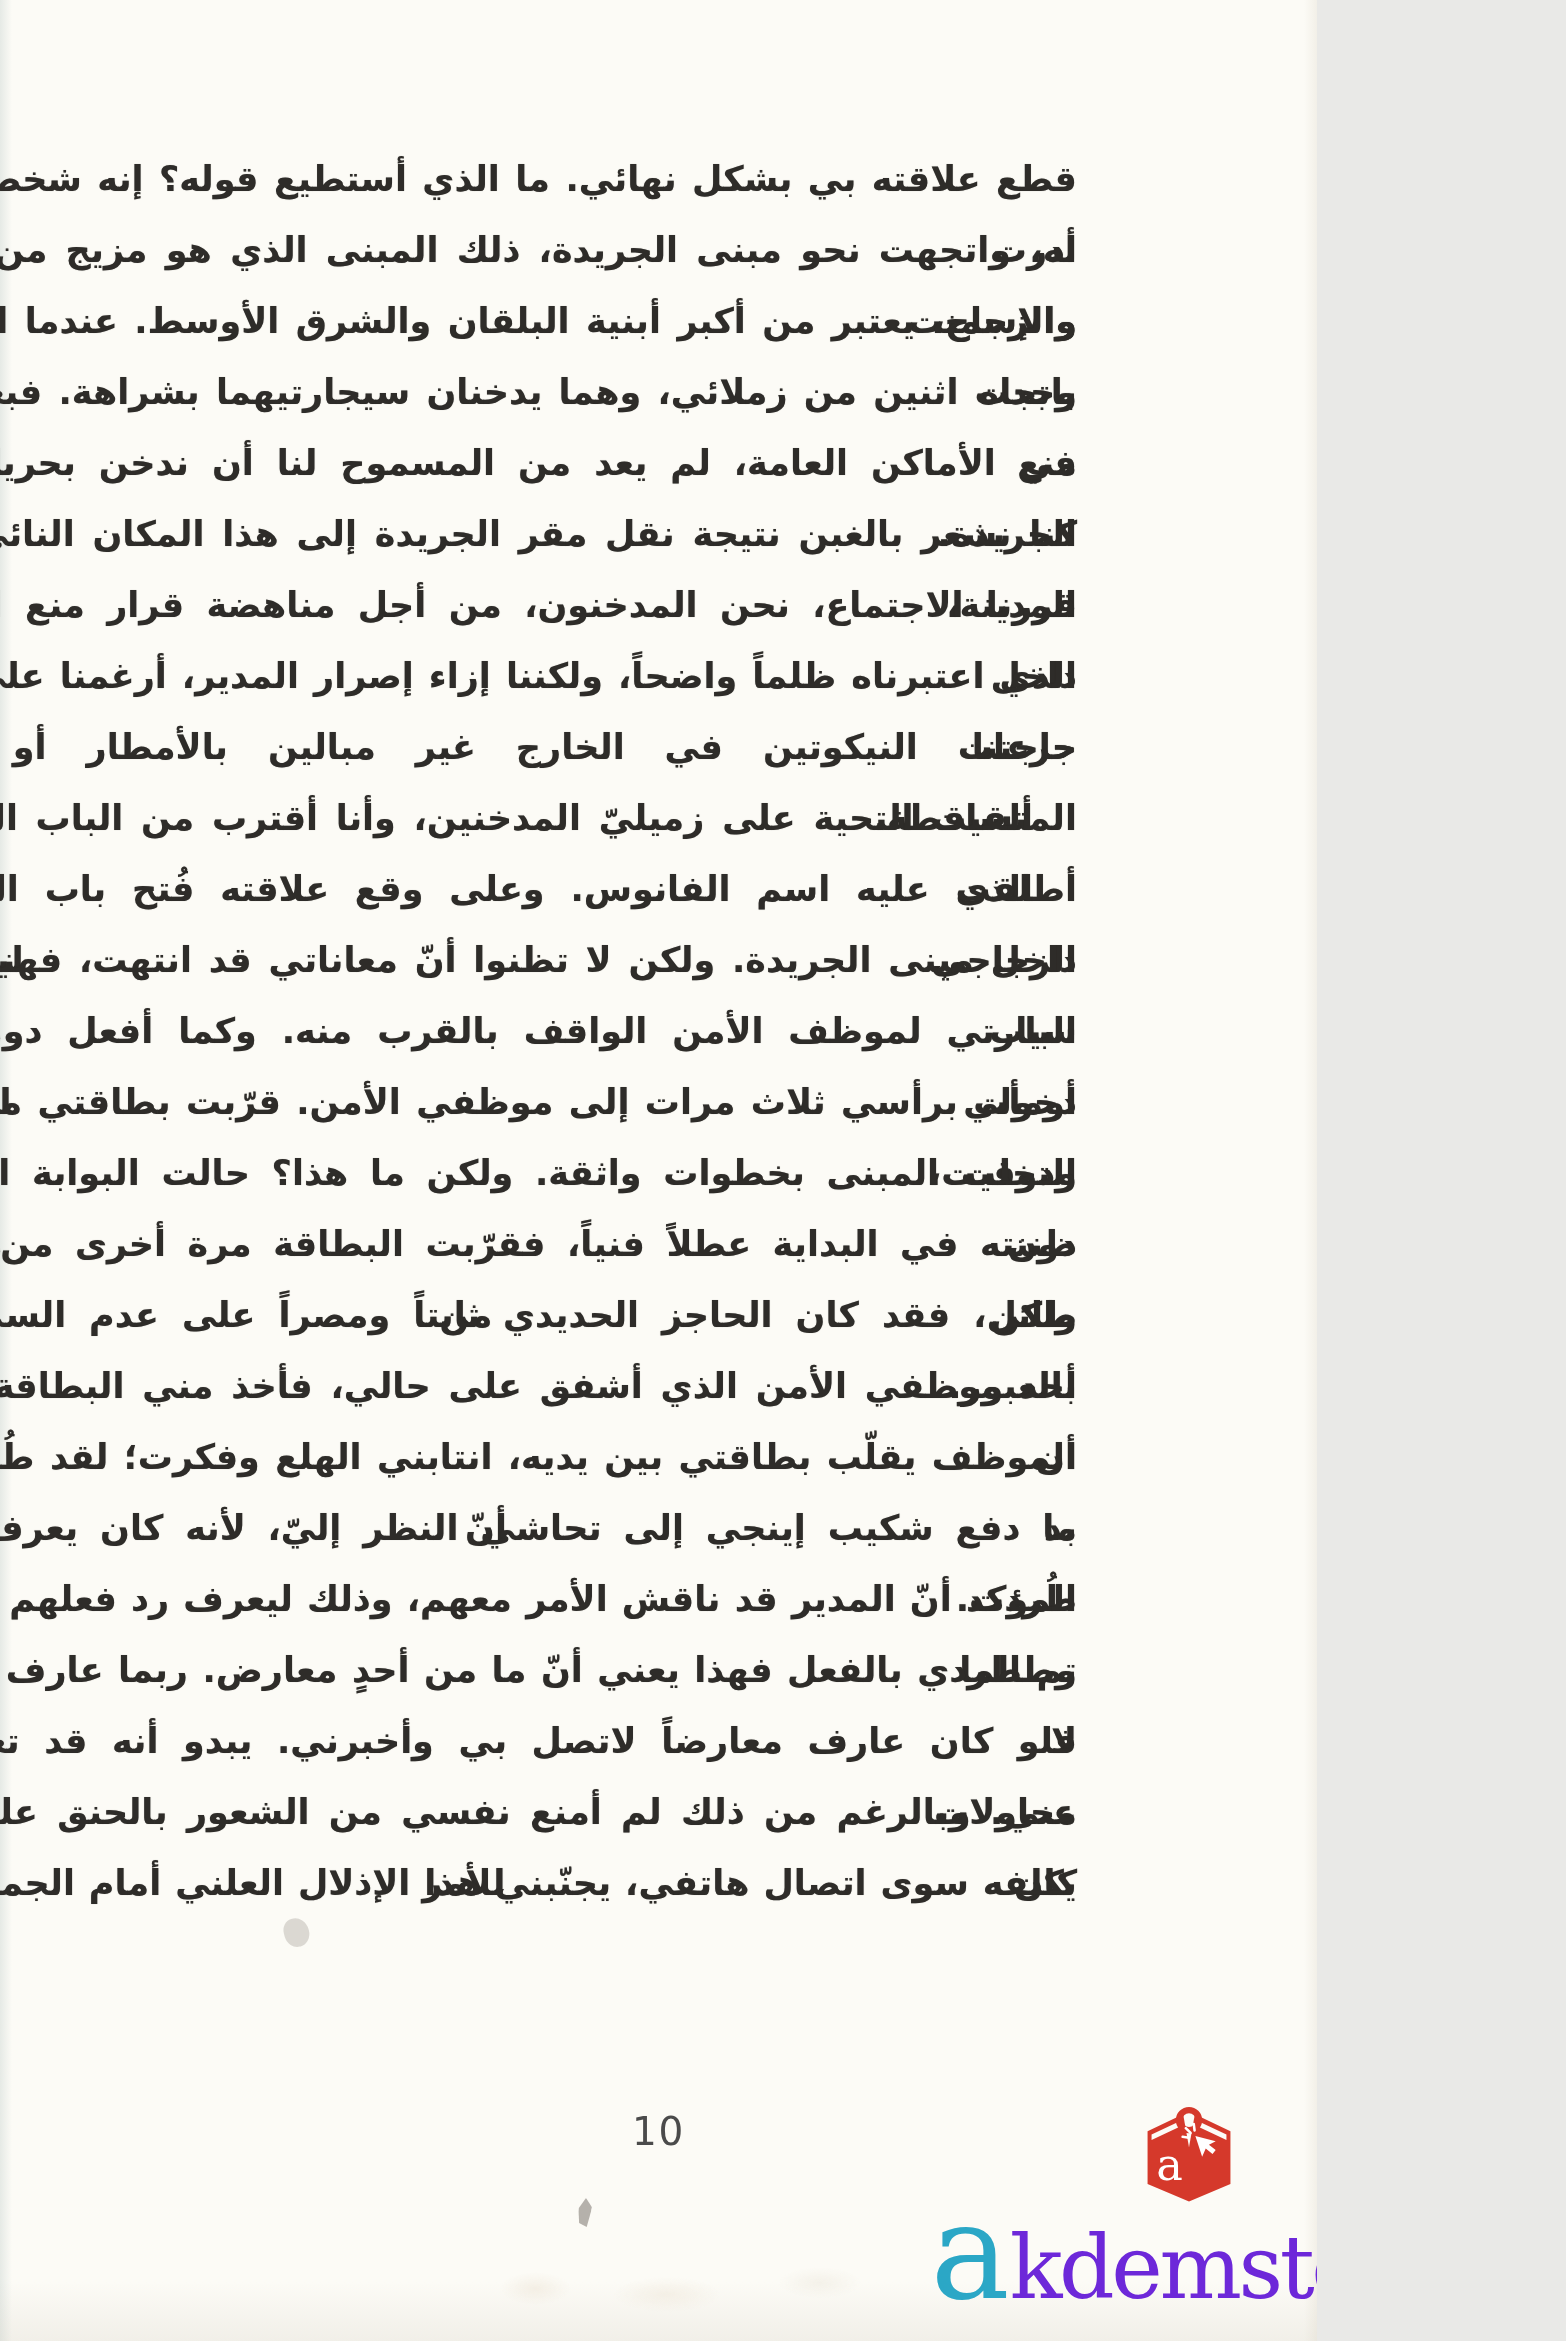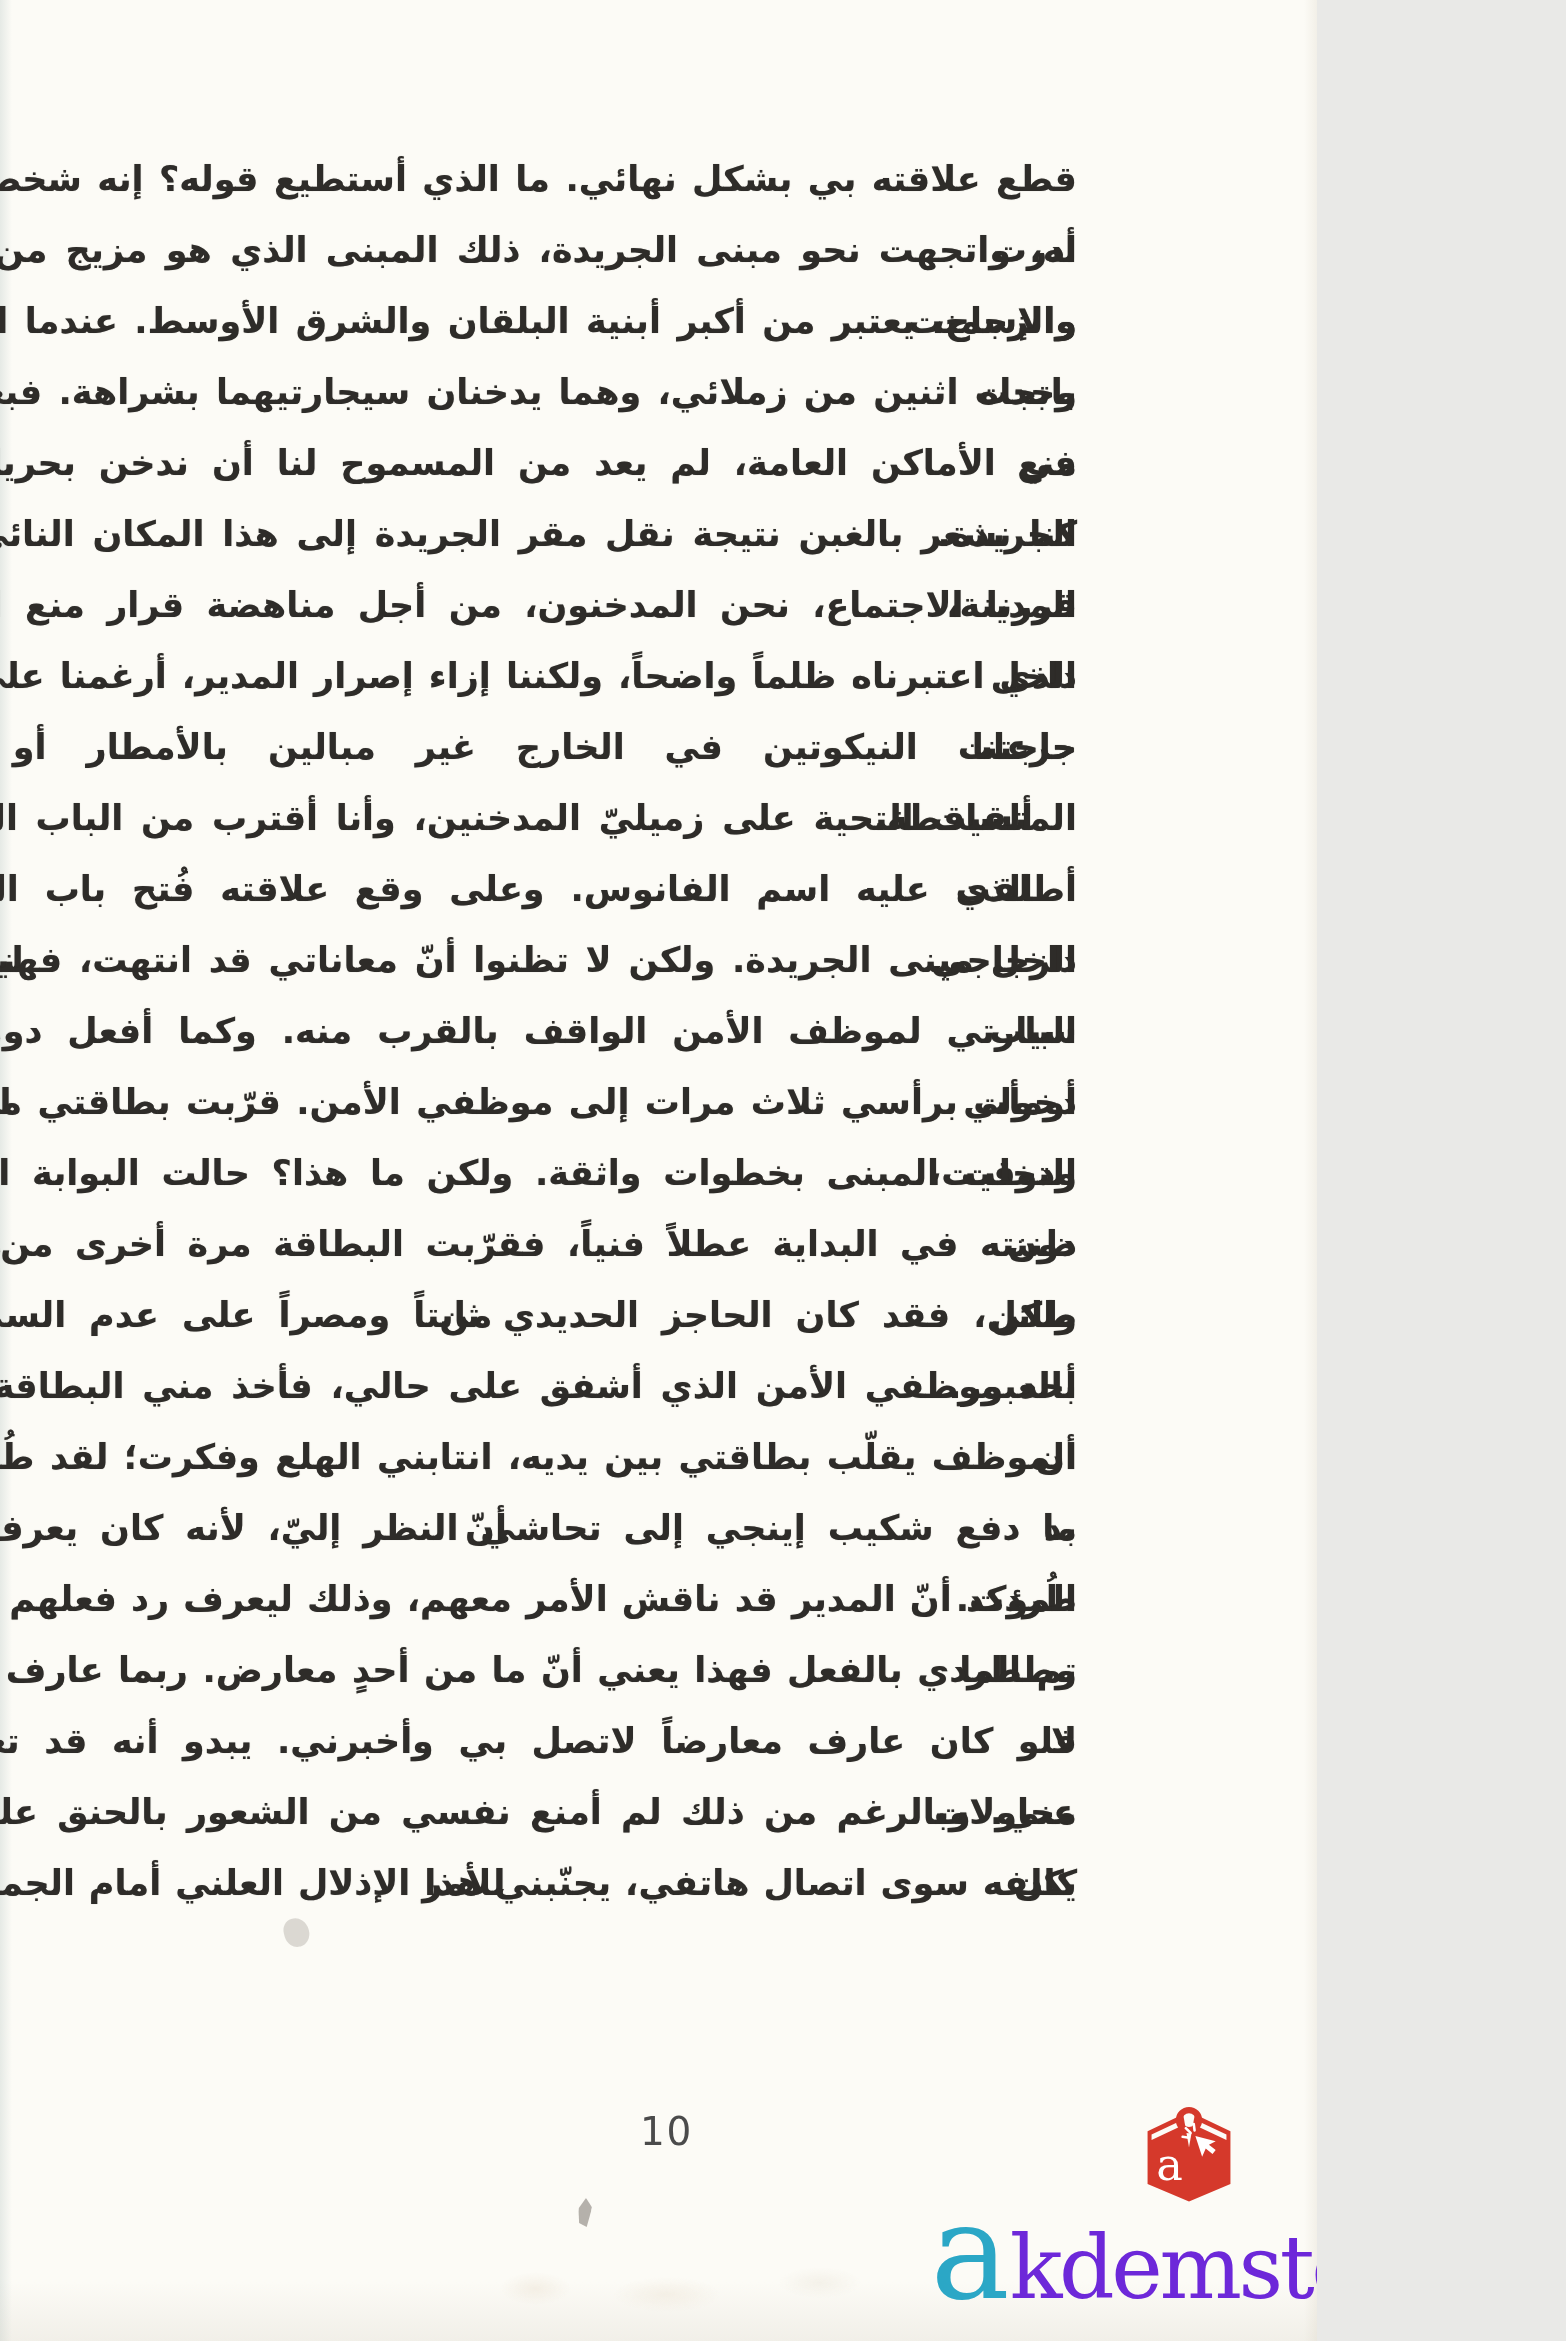--- a/index.html
+++ b/index.html
@@ -44,21 +44,21 @@
     text-align-last:justify;
   }
   .line.para-end{
     -moz-text-align-last:right;
     text-align-last:right;
   }
   .line.indent{padding-right:44px;}
 
   
   .page-number{
-    position:absolute;top:2109px;left:8px;width:100%;
+    position:absolute;top:2109px;left:0;width:100%;
     text-align:center;
     font-family:"DejaVu Sans",sans-serif;
     font-size:39px;color:#4b4b4b;letter-spacing:1.7px;
   }
 
   
   .logo{position:absolute;left:966px;top:2101px;width:445px;}
   .logo-icon{display:block;margin:0 auto;width:96px;height:102px;}
   .wordmark{
     display:flex;justify-content:center;align-items:baseline;

